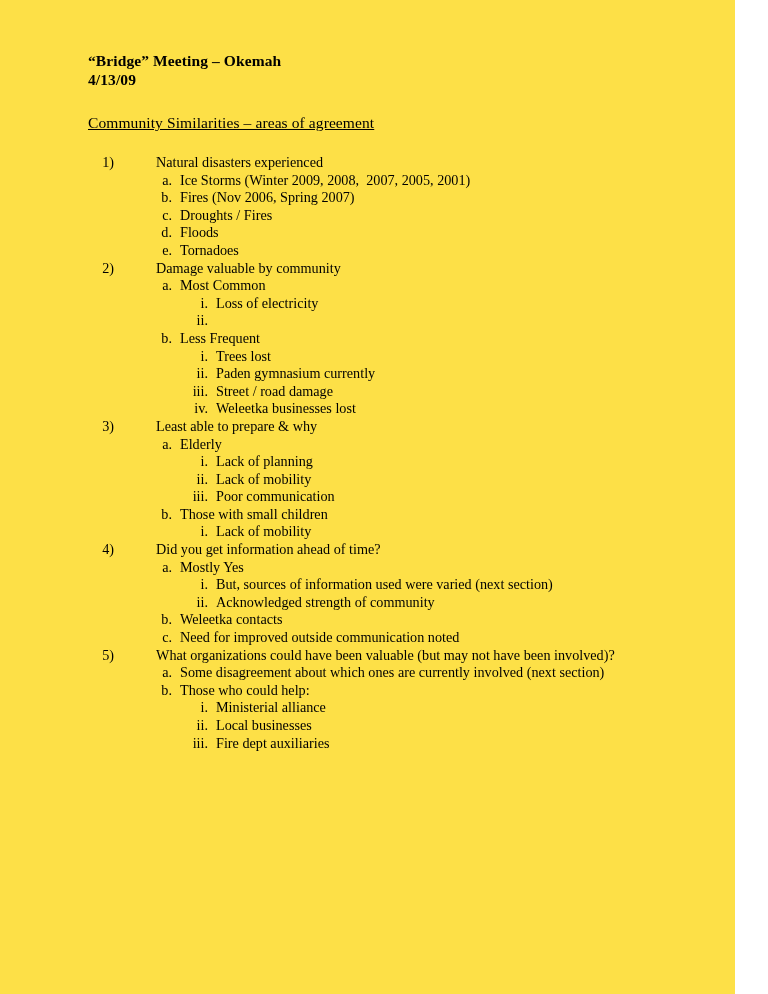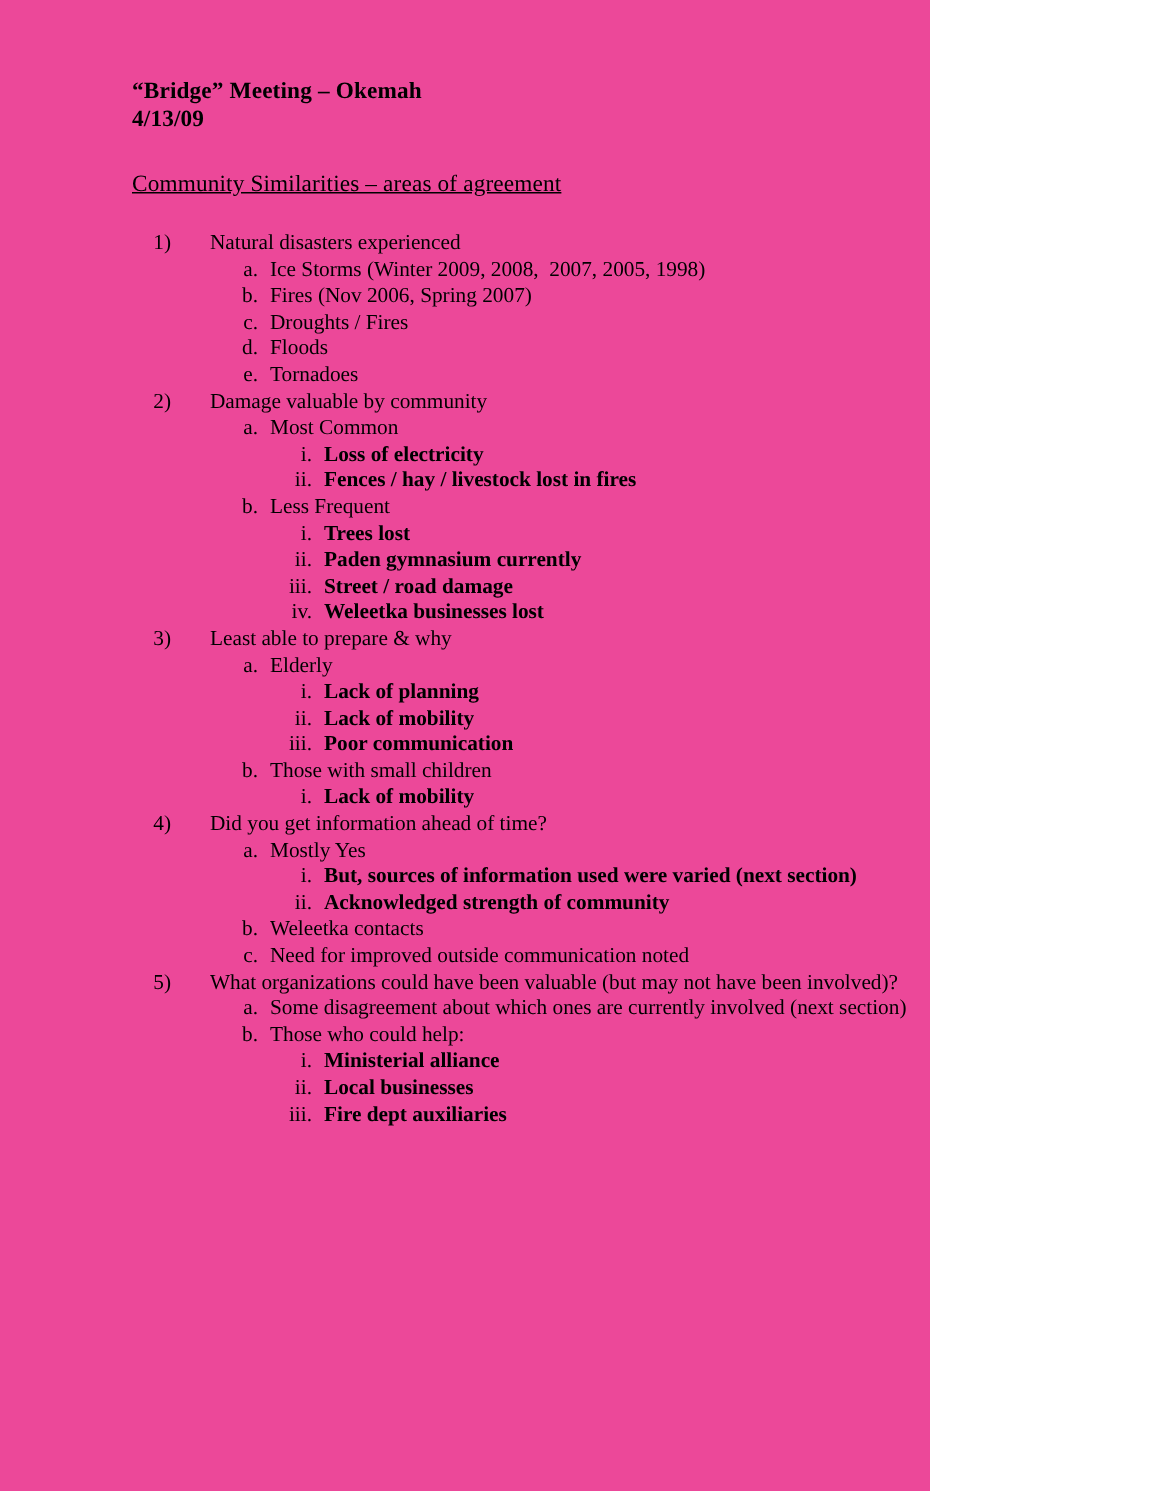--- a/index.html
+++ b/index.html
@@ -10,23 +10,23 @@
   body {
     width: 768px;
     height: 994px;
     font-family: "Liberation Serif", "DejaVu Serif", serif;
     color: #000000;
     -webkit-font-smoothing: antialiased;
   }
 
   .page {
     position: relative;
-    width: 620px;
+    width: 735px;
     height: 994px;
-    background: #ec4899;
+    background: #fde047;
     box-sizing: border-box;
     padding: 52px 72px 0 88px;
   }
 
   
   .doc-header {
     font-size: 15.5px;
     font-weight: bold;
     line-height: 18.5px;
     letter-spacing: 0.1px;
@@ -65,50 +65,50 @@
   }
   .label {
     position: absolute;
     top: 0;
     display: inline-block;
     white-space: pre;
   }
 
   
   .lvl1 > .marker { left: 0px;  width: 26px; }
-  .lvl1 > .label  { left: 52px; text-align: right; }
+  .lvl1 > .label  { left: 68px; text-align: right; }
 
   
   .lvl2 > .marker { left: 48px; width: 36px; }
   .lvl2 > .label  { left: 92px; }
 
   
   .lvl3 > .marker { left: 84px; width: 36px; }
-  .lvl3 > .label  { left: 128px; font-weight: bold; }
+  .lvl3 > .label  { left: 128px; }
 </style>
 </head>
 <body>
 
 <div class="page">
 
   <div class="doc-header">
     <span class="doc-title">“Bridge” Meeting – Okemah</span>
     <span class="doc-date">4/13/09</span>
   </div>
 
   <div class="section-heading">Community Similarities – areas of agreement</div>
 
   <div class="outline">
       <div class="row lvl1">
         <span class="marker">1)</span>
         <span class="label">Natural disasters experienced</span>
       </div>
       <div class="row lvl2">
         <span class="marker">a.</span>
-        <span class="label">Ice Storms (Winter 2009, 2008,  2007, 2005, 1998)</span>
+        <span class="label">Ice Storms (Winter 2009, 2008,  2007, 2005, 2001)</span>
       </div>
       <div class="row lvl2">
         <span class="marker">b.</span>
         <span class="label">Fires (Nov 2006, Spring 2007)</span>
       </div>
       <div class="row lvl2">
         <span class="marker">c.</span>
         <span class="label">Droughts / Fires</span>
       </div>
       <div class="row lvl2">
@@ -126,21 +126,20 @@
       <div class="row lvl2">
         <span class="marker">a.</span>
         <span class="label">Most Common</span>
       </div>
       <div class="row lvl3">
         <span class="marker">i.</span>
         <span class="label">Loss of electricity</span>
       </div>
       <div class="row lvl3">
         <span class="marker">ii.</span>
-        <span class="label">Fences / hay / livestock lost in fires</span>
       </div>
       <div class="row lvl2">
         <span class="marker">b.</span>
         <span class="label">Less Frequent</span>
       </div>
       <div class="row lvl3">
         <span class="marker">i.</span>
         <span class="label">Trees lost</span>
       </div>
       <div class="row lvl3">

